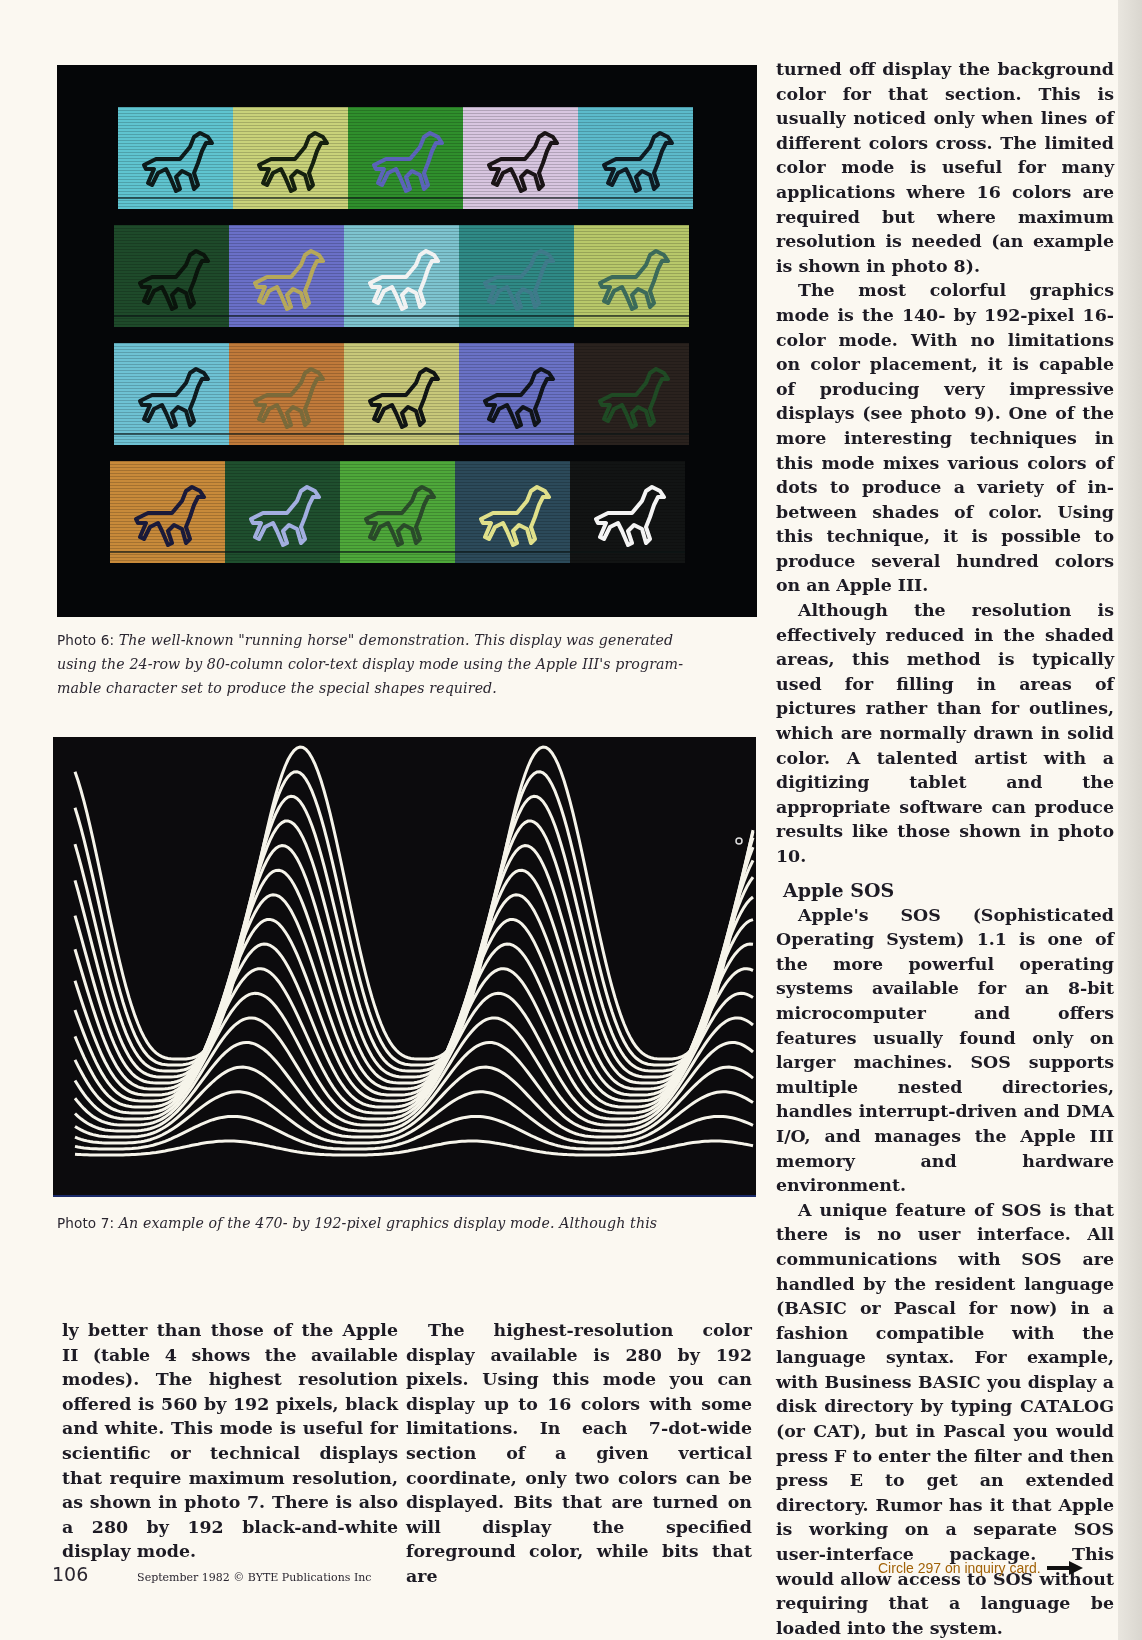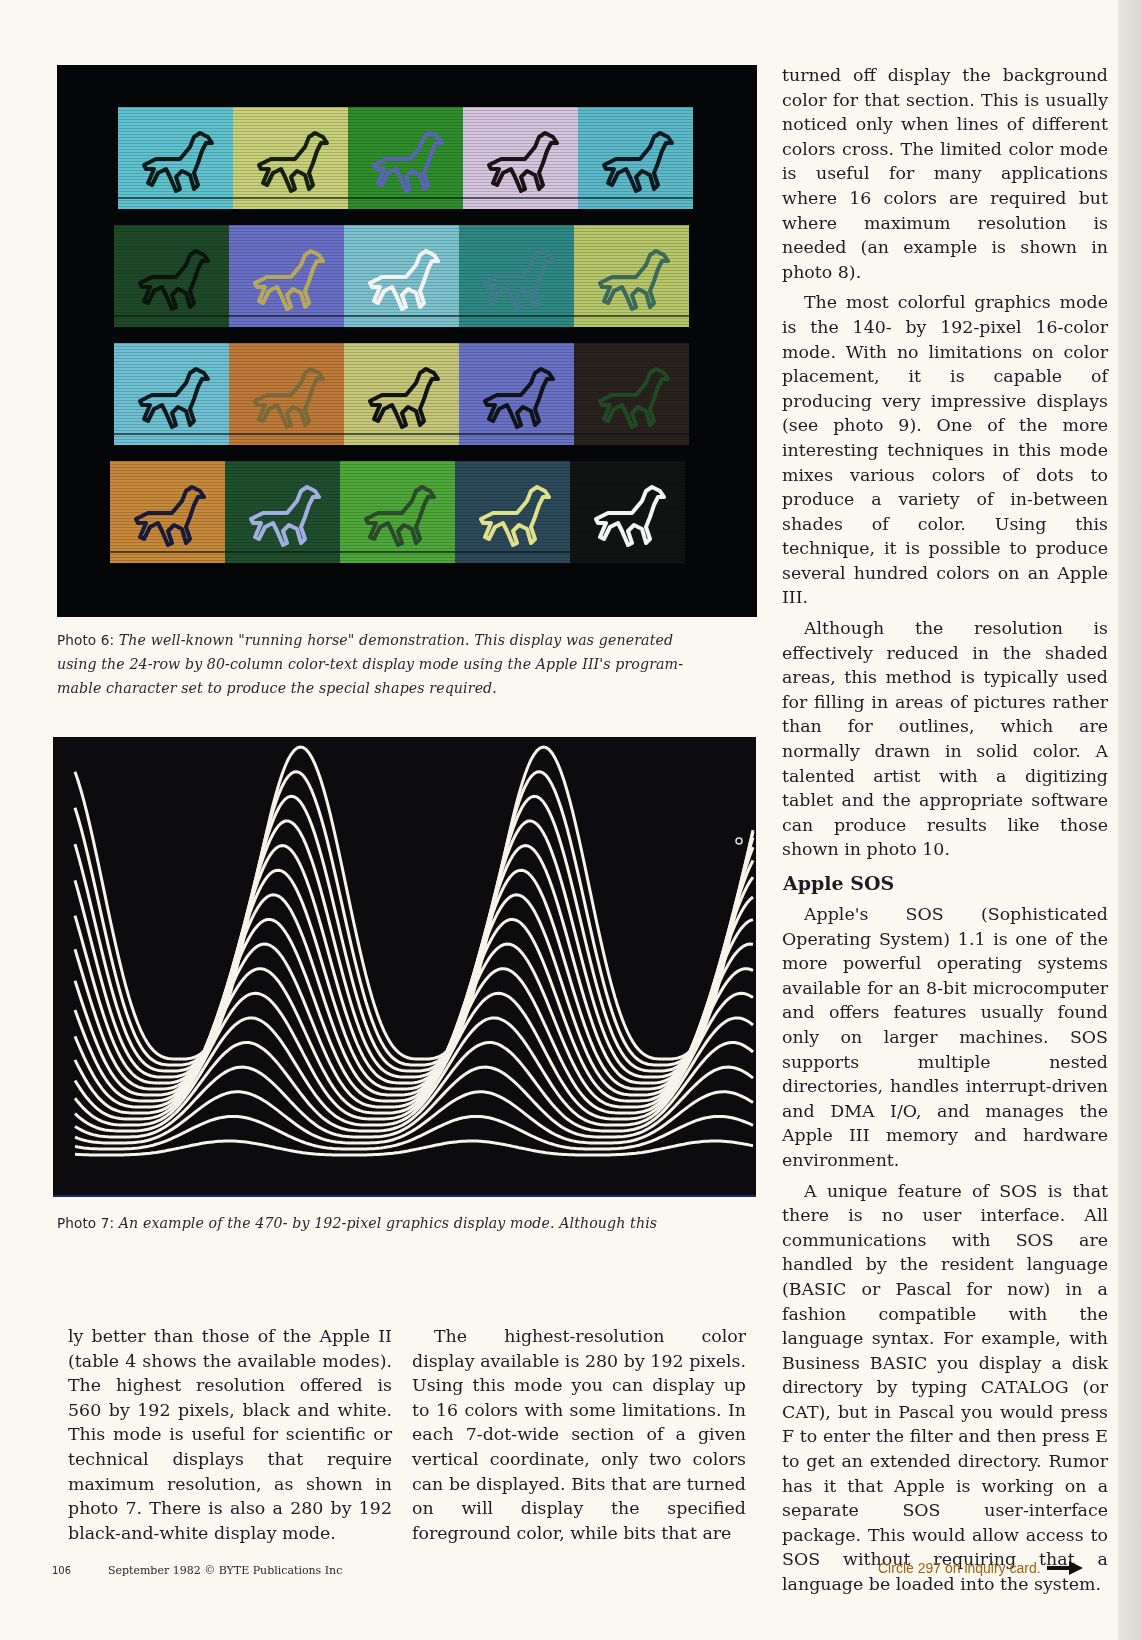--- a/index.html
+++ b/index.html
@@ -39,31 +39,31 @@
     position: absolute; left: 53px; top: 737px; width: 703px; height: 458px;
     background: #0c0b0d; border-bottom: 2px solid #1a2a6a;
   }
   .photo7 svg { position: absolute; left: 0; top: 0; }
 
   
   .col {
     position: absolute; font-size: 17.4px; line-height: 24.6px; text-align: justify;
     color: #1d1b24;
   }
-  .col p { margin: 6px; }
+  .col p { margin: 0; font-weight: bold; }
   .col p.indent { text-indent: 22px; }
   .col h3 {
     margin: 8px 0 0 7px; font-size: 19px; line-height: 26px; font-weight: bold;
   }
   .col .last { text-align-last: left; }
 
   .footer-left {
     position: absolute; left: 52px; top: 1563px; font-size: 12px; color: #2a2630;
   }
-  .footer-left .pg { font-family: "DejaVu Sans", sans-serif; font-size: 10px; margin-right: 0; }
+  .footer-left .pg { font-family: "DejaVu Sans", sans-serif; font-size: 19px; margin-right: 12px; }
   .footer-left .pub { font-family: "DejaVu Serif", serif; font-size: 11px; margin-left: 33px; }
   .footer-right {
     position: absolute; left: 878px; top: 1560px; font-family: "Liberation Sans", sans-serif;
     font-size: 14px; color: #a16207; display: flex; align-items: center; gap: 6px;
   }
   .arrow { display: inline-block; width: 36px; height: 14px; }
 </style>
 </head>
 <body>
 

